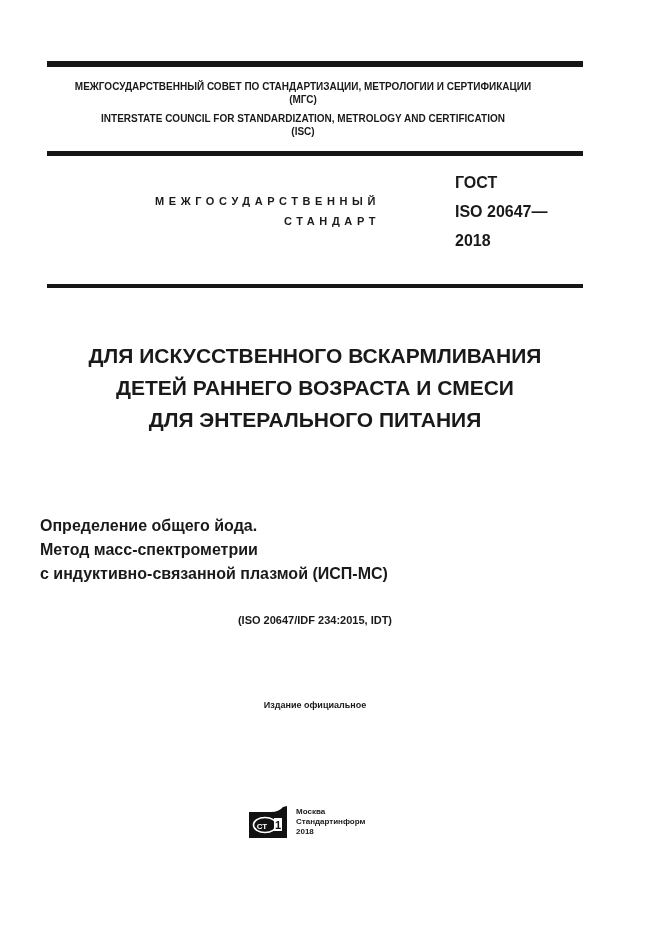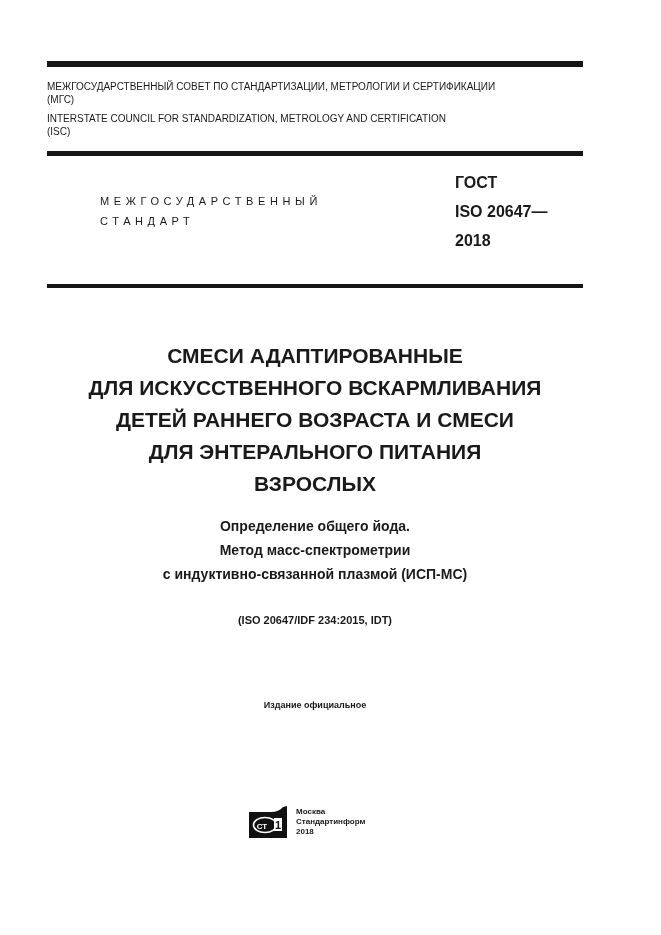--- a/index.html
+++ b/index.html
@@ -5,32 +5,32 @@
   html, body { margin: 0; padding: 0; background: #ffffff; }
   body {
     width: 661px; height: 935px; position: relative; overflow: hidden;
     font-family: "Liberation Sans", sans-serif; color: #1a1a1a;
   }
   .bar { position: absolute; left: 47px; width: 536px; background: #161616; }
   .bar.b1 { top: 61px; height: 6px; }
   .bar.b2 { top: 151px; height: 5px; }
   .bar.b3 { top: 284px; height: 4px; }
 
-  .council { position: absolute; left: 47px; width: 536px; text-align: left; font-weight: normal; font-size: 10px; line-height: 13px; }
+  .council { position: absolute; left: 35px; width: 536px; text-align: center; font-weight: bold; font-size: 10px; line-height: 13px; }
   #council-ru { top: 80px; }
   #council-en { top: 112px; }
 
-  .kind { position: absolute; left: 100px; width: 280px; text-align: left; font-weight: normal; font-size: 11px; letter-spacing: 4.6px; line-height: 20px; top: 191px; }
+  .kind { position: absolute; left: 100px; width: 280px; text-align: right; font-weight: bold; font-size: 11px; letter-spacing: 4.6px; line-height: 20px; top: 191px; }
 
   .gost { position: absolute; left: 455px; top: 168px; font-weight: bold; font-size: 16px; line-height: 29px; }
 
   .title { position: absolute; left: 40px; width: 550px; top: 340px; text-align: center; font-weight: bold; font-size: 21px; line-height: 32px; }
   .title div { white-space: nowrap; }
 
-  .subtitle { position: absolute; left: 40px; width: 550px; top: 514px; text-align: center; font-weight: bold; font-size: 14px; line-height: 24px; }
+  .subtitle { position: absolute; left: 40px; width: 550px; top: 514px; font-weight: bold; font-size: 16px; line-height: 24px; }
   .subtitle div { white-space: nowrap; }
 
   .isoref { position: absolute; left: 40px; width: 550px; top: 613px; text-align: center; font-weight: bold; font-size: 11px; line-height: 14px; }
 
   .edition { position: absolute; left: 40px; width: 550px; top: 699px; text-align: center; font-weight: bold; font-size: 9px; line-height: 12px; }
 
   .logo { position: absolute; left: 249px; top: 806px; width: 38px; height: 32px; }
   .publisher { position: absolute; left: 296px; top: 807px; width: 84px; text-align: left; font-weight: bold; font-size: 8px; line-height: 10px; }
 </style>
 </head>
@@ -56,25 +56,23 @@
 
 <div class="gost">
   <div>ГОСТ</div>
   <div>ISO 20647—</div>
   <div>2018</div>
 </div>
 
 <div class="bar b3"></div>
 
 <div class="title">
-  <div>СМЕСИ АДАПТИРОВАННЫЕ</div>
   <div>ДЛЯ ИСКУССТВЕННОГО ВСКАРМЛИВАНИЯ</div>
   <div>ДЕТЕЙ РАННЕГО ВОЗРАСТА И СМЕСИ</div>
   <div>ДЛЯ ЭНТЕРАЛЬНОГО ПИТАНИЯ</div>
-  <div>ВЗРОСЛЫХ</div>
 </div>
 
 <div class="subtitle">
   <div>Определение общего йода.</div>
   <div>Метод масс-спектрометрии</div>
   <div>с индуктивно-связанной плазмой (ИСП-МС)</div>
 </div>
 
 <div class="isoref">(ISO 20647/IDF 234:2015, IDT)</div>
 

